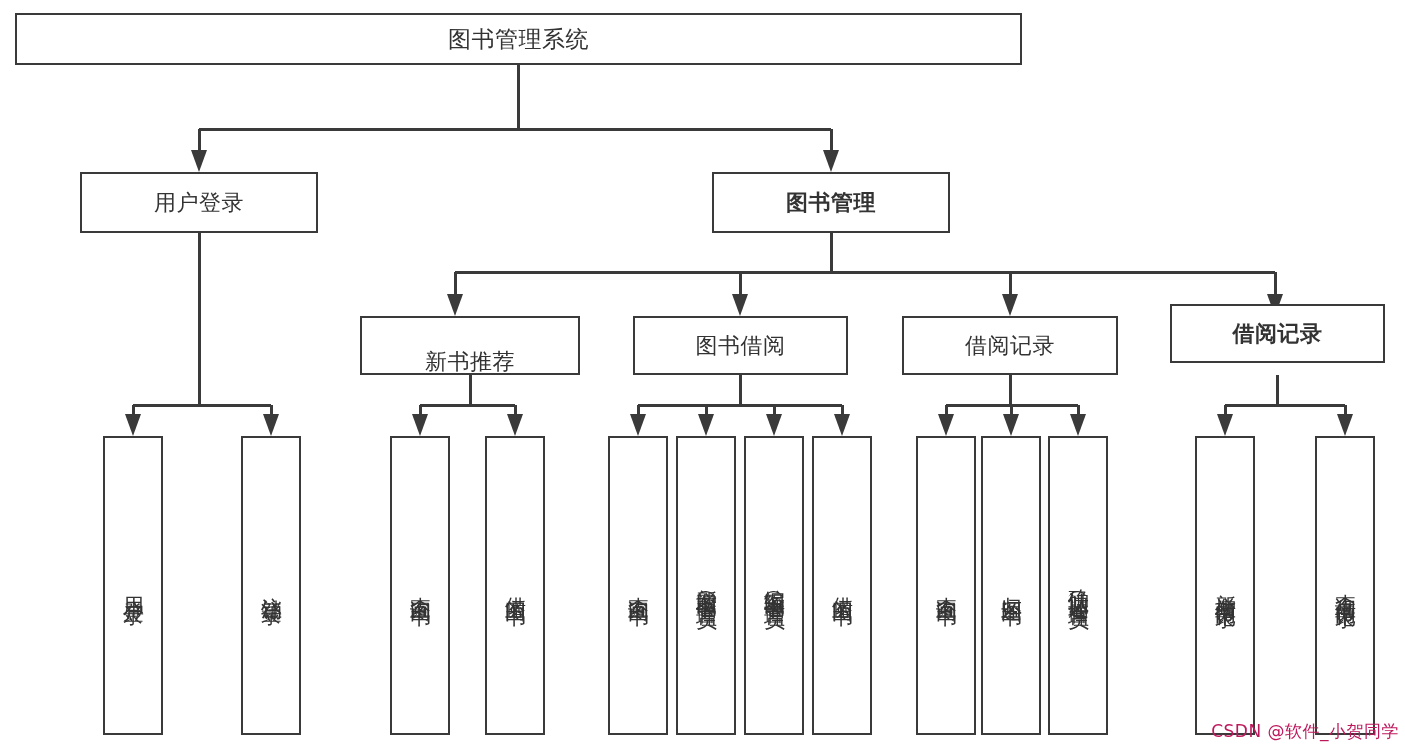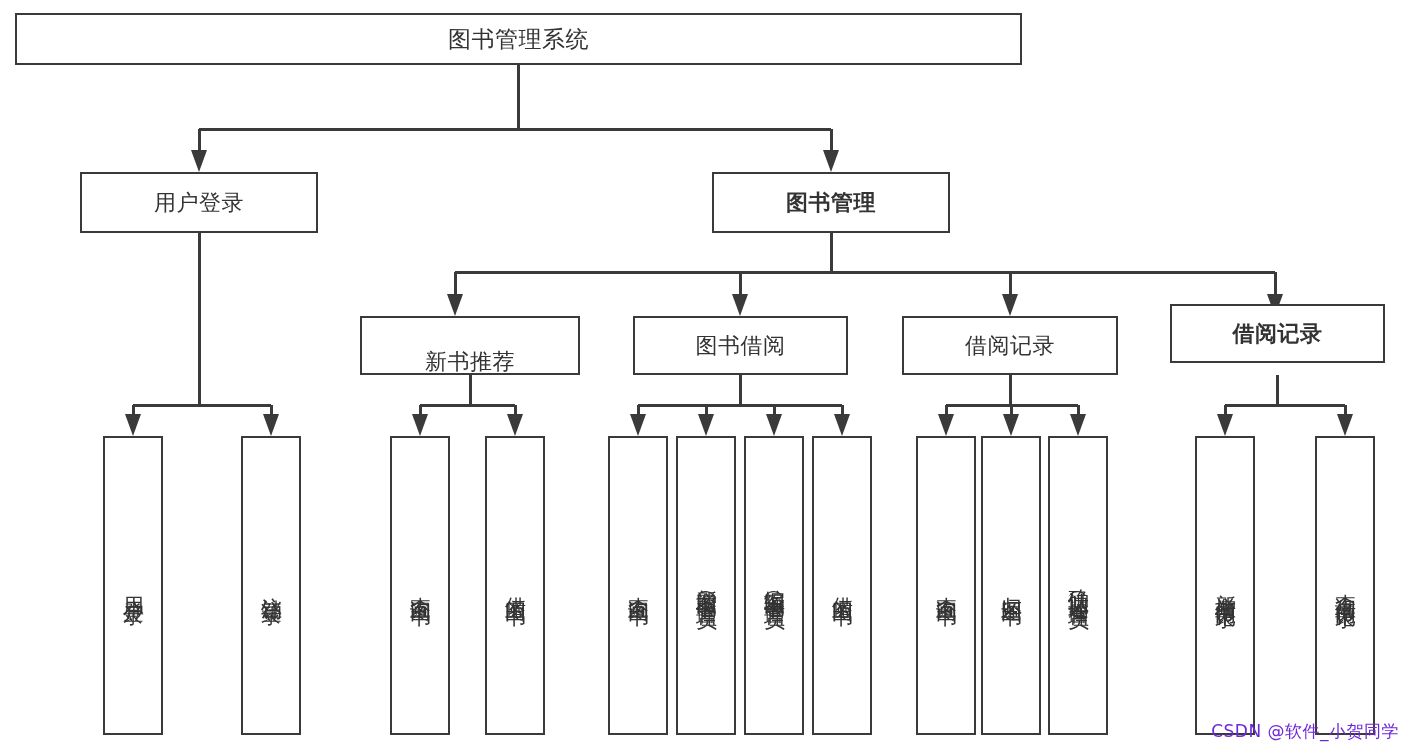--- a/index.html
+++ b/index.html
@@ -41,21 +41,21 @@
     letter-spacing:3px;
     line-height:1;
     white-space:nowrap;
     max-height:100%;
   }
 
   .watermark{
     position:absolute;
     right:6px;bottom:4px;
     font-size:17px;
-    color:#6d28d9;
+    color:#be185d;
     white-space:nowrap;
     pointer-events:none;
     letter-spacing:0.5px;
   }
 </style>
 </head>
 <body>
 
 <div id="diagram-root">
 

